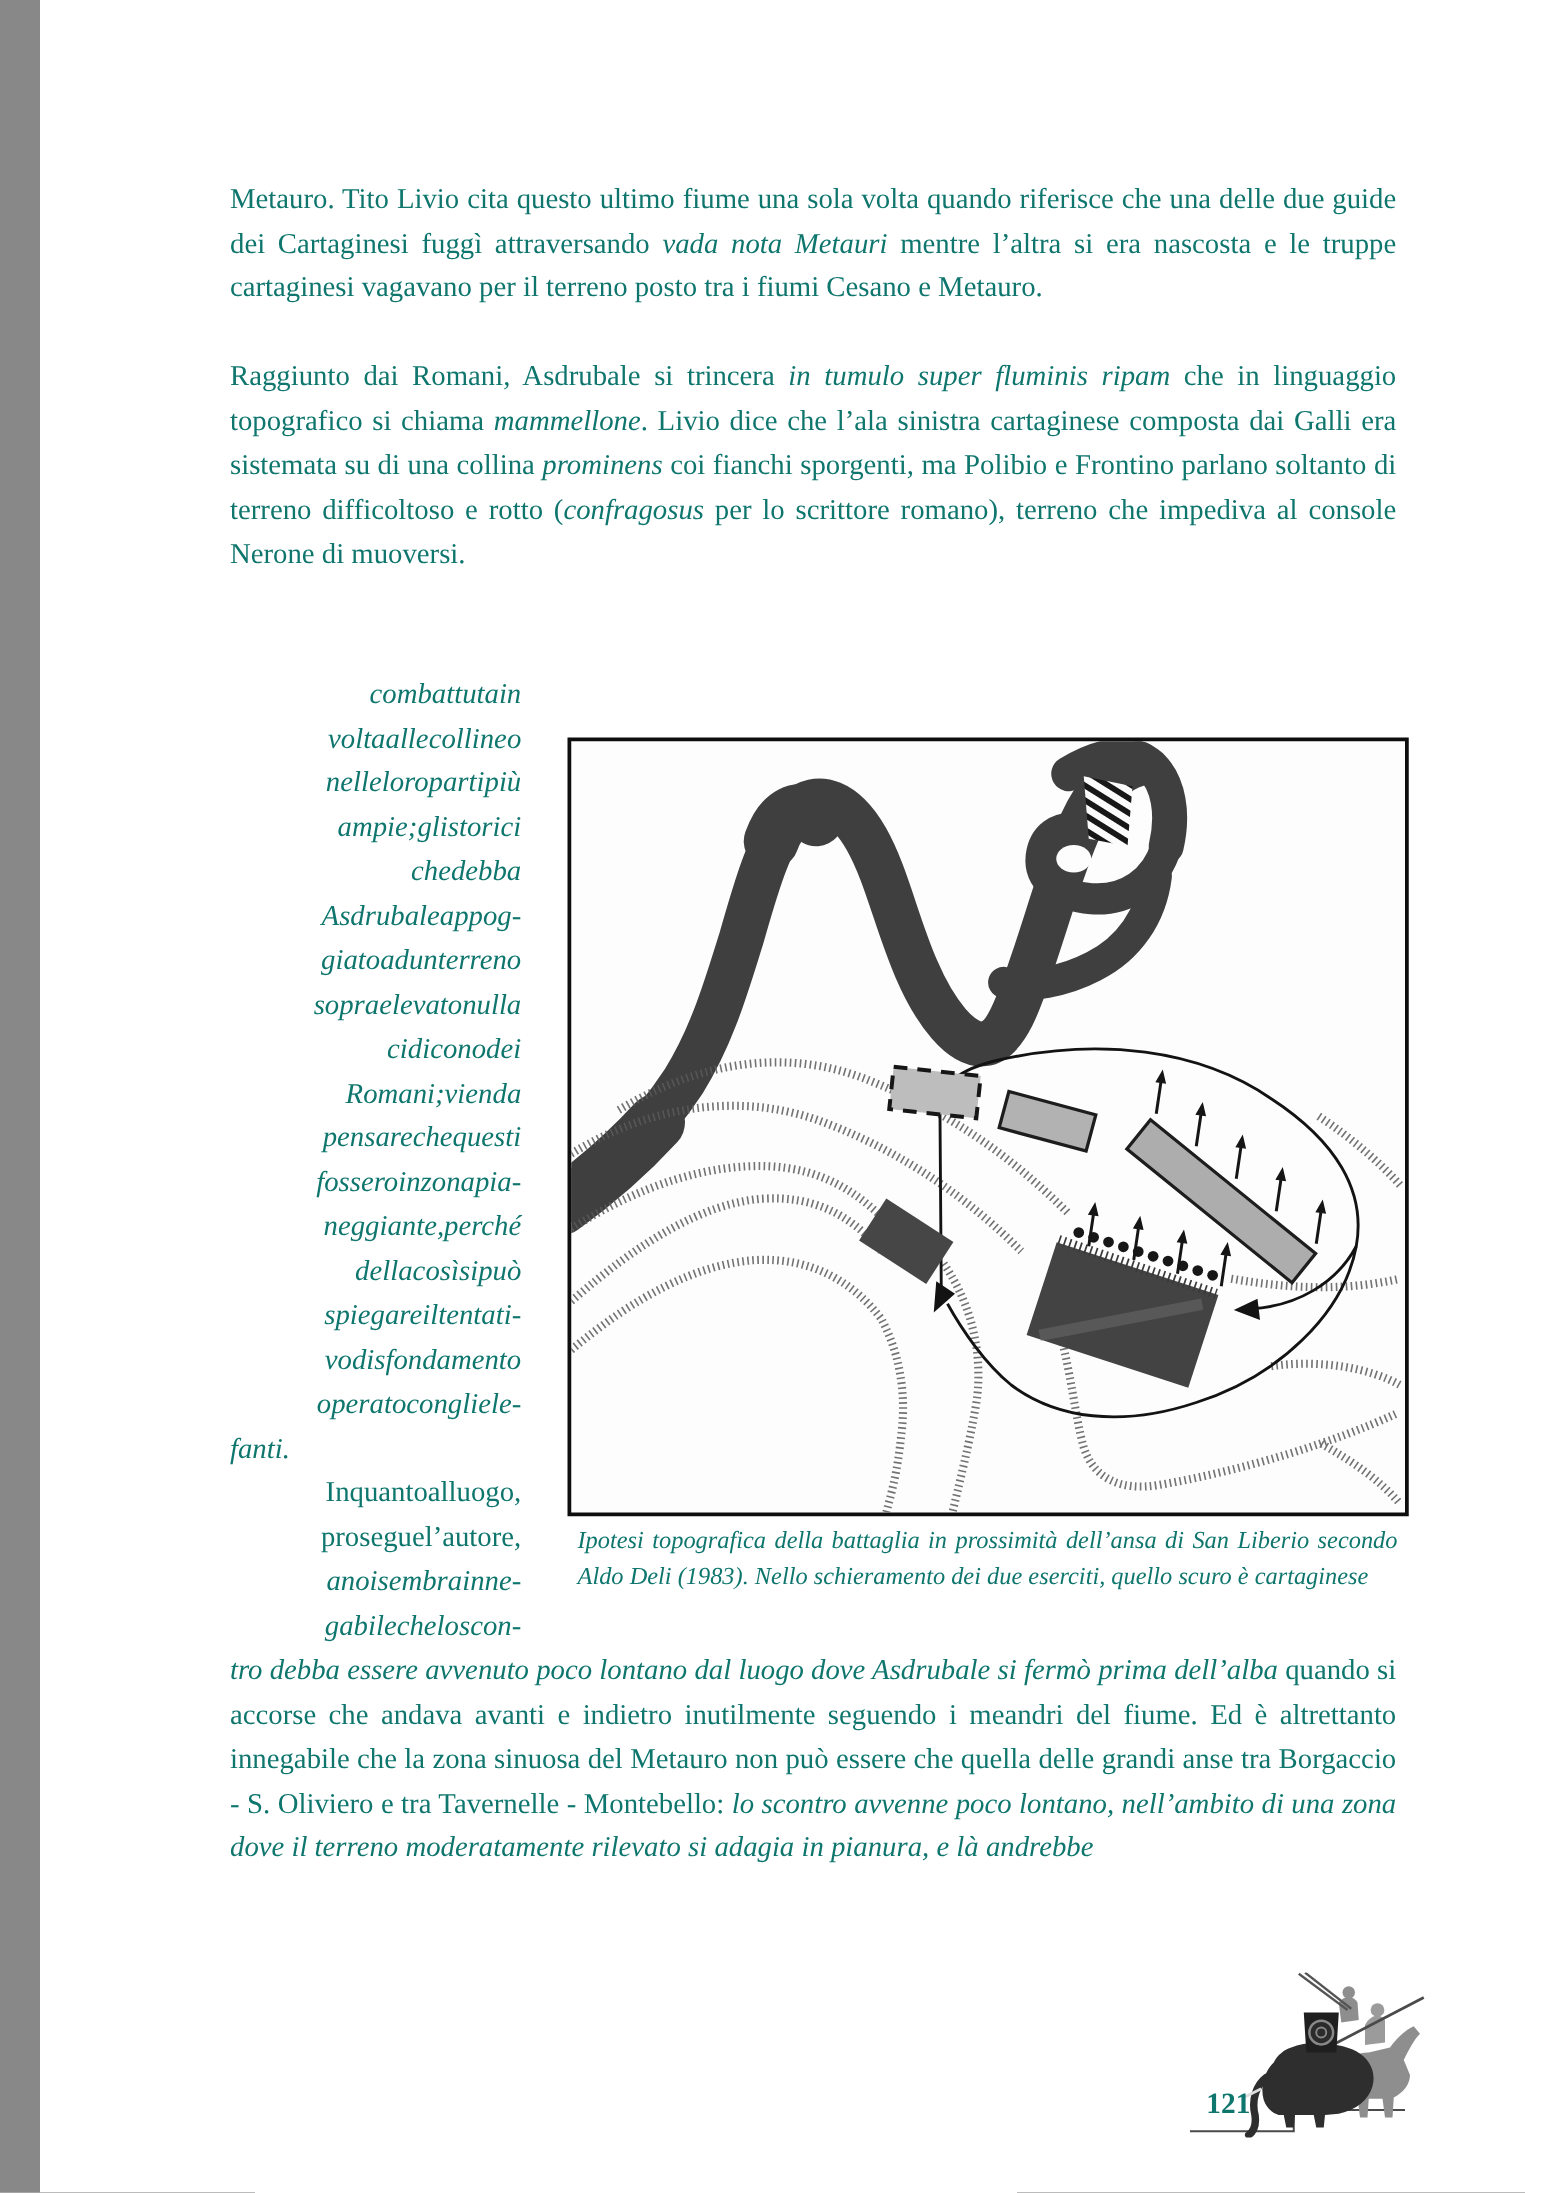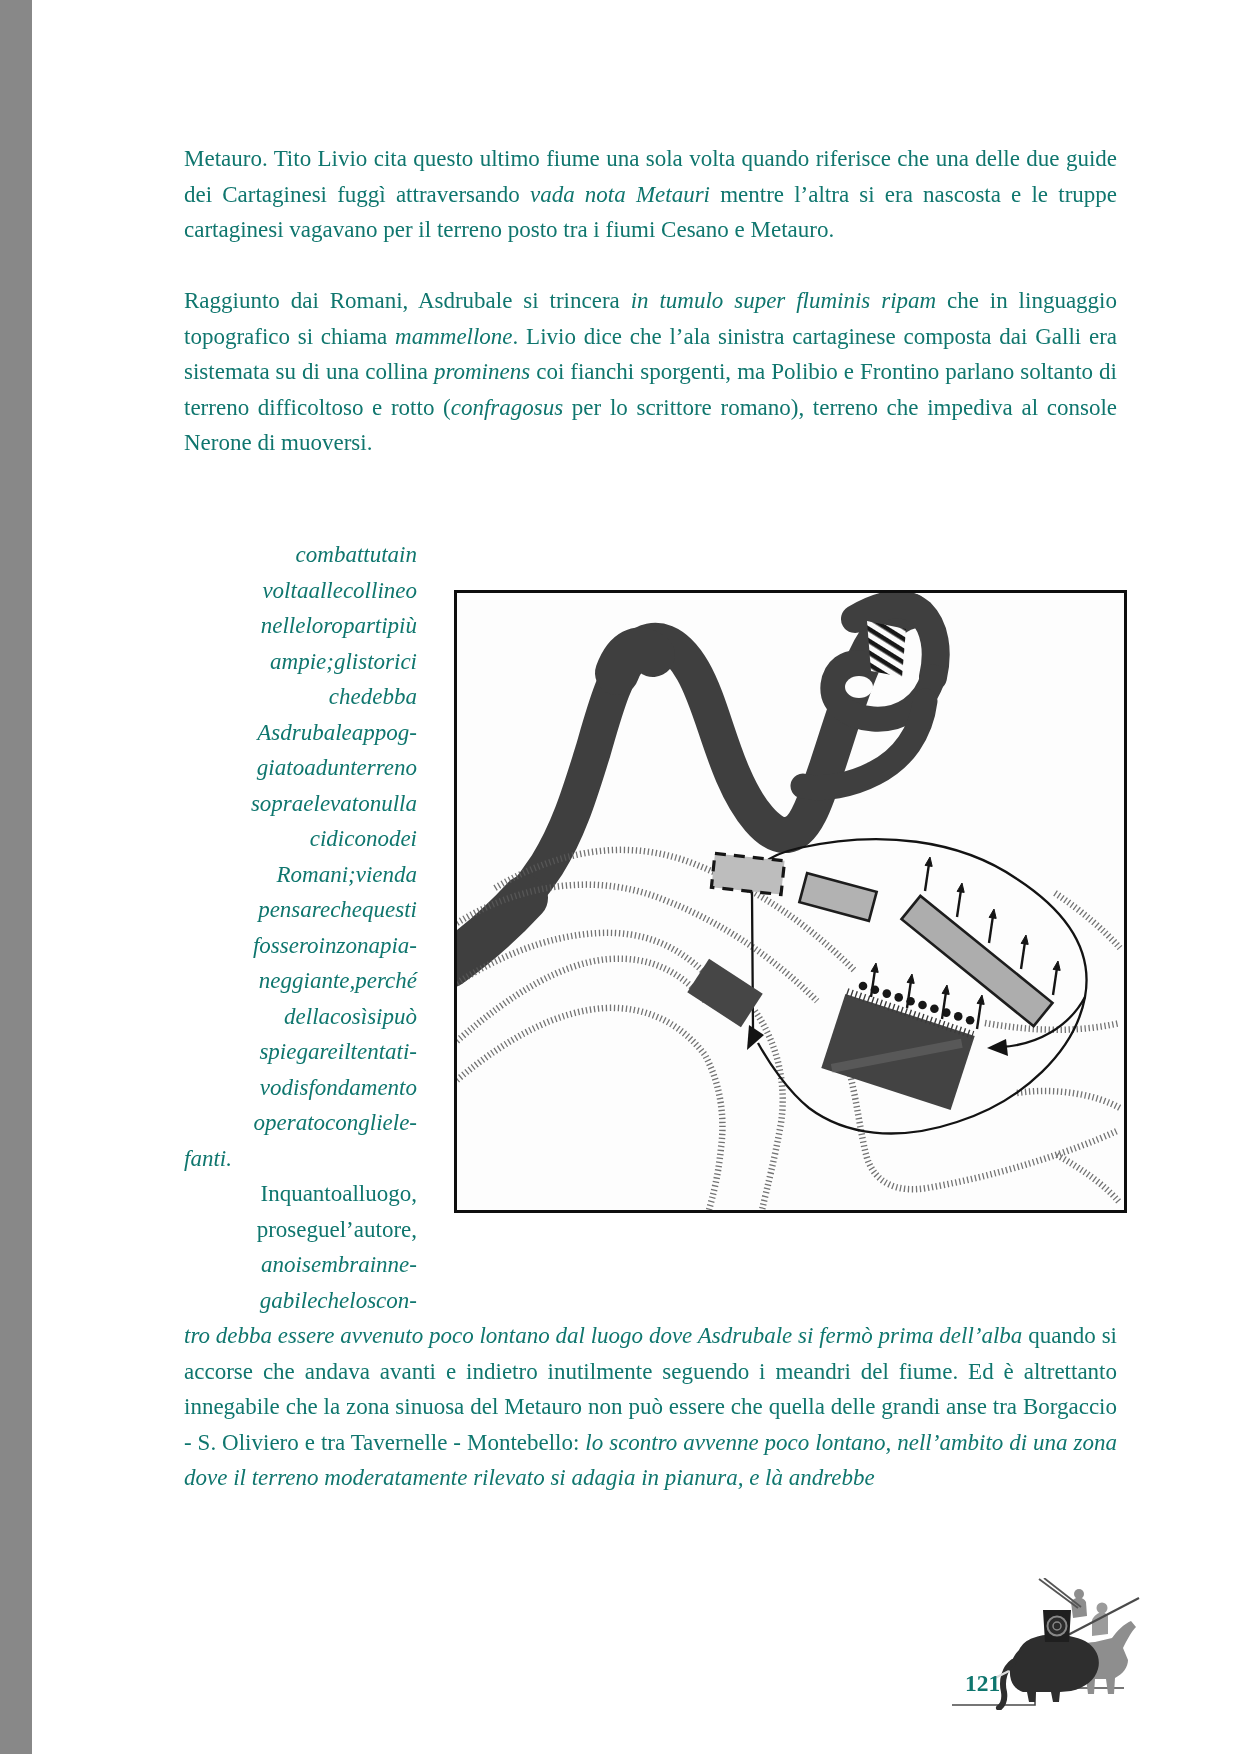--- a/index.html
+++ b/index.html
@@ -230,20 +230,21 @@
           <line x1="532" y1="350" x2="535.7" y2="324.9" stroke-width="2.4"></line>
           <polygon points="537,316 539.2,325.4 532.1,324.4"></polygon>
           <line x1="564" y1="376" x2="567.7" y2="350.9" stroke-width="2.4"></line>
           <polygon points="569,342 571.2,351.4 564.1,350.4"></polygon>
           <line x1="596" y1="402" x2="599.7" y2="376.9" stroke-width="2.4"></line>
           <polygon points="601,368 603.2,377.4 596.1,376.4"></polygon>
         </g>
     </svg>
   </figure>
 
+  <div class="caption"><span class="it">Ipotesi topografica della battaglia in prossimità dell’ansa di San Liberio secondo Aldo Deli (1983). Nello schieramento dei due eserciti, quello scuro è cartaginese</span></div>
 
   <div class="para" style="top:1318px"><span class="it">tro debba essere avvenuto poco lontano dal luogo dove Asdrubale si fermò prima dell’alba</span><span> quando si accorse che andava avanti e indietro inutilmente seguendo i meandri del fiume. Ed è altrettanto innegabile che la zona sinuosa del Metauro non può essere che quella delle grandi anse tra Borgaccio - S. Oliviero e tra Tavernelle - Montebello: </span><span class="it">lo scontro avvenne poco lontano, nell’ambito di una zona dove il terreno moderatamente rilevato si adagia in pianura, e là andrebbe</span></div>
 
   <div class="logo">
     <svg viewBox="0 0 210 132" width="210" height="132" xmlns="http://www.w3.org/2000/svg">
       <polyline points="20,127 103,127 103,110 192,110" fill="none" stroke="#4a4a4a" stroke-width="1.6"></polyline>
       <g>
         <path fill="#8e8e8e" d="M 143,74 C 139,84 141,94 149,100 L 154,100 L 156,116 L 162,116 L 163,101 L 174,101
                  L 176,116 L 182,116 L 183,100 C 191,96 196,89 196,82 L 191,70 C 195,62 199,54 204,49
                  L 199,43 C 192,46 185,53 180,60 L 163,64 C 153,64 146,68 143,74 Z"></path>

